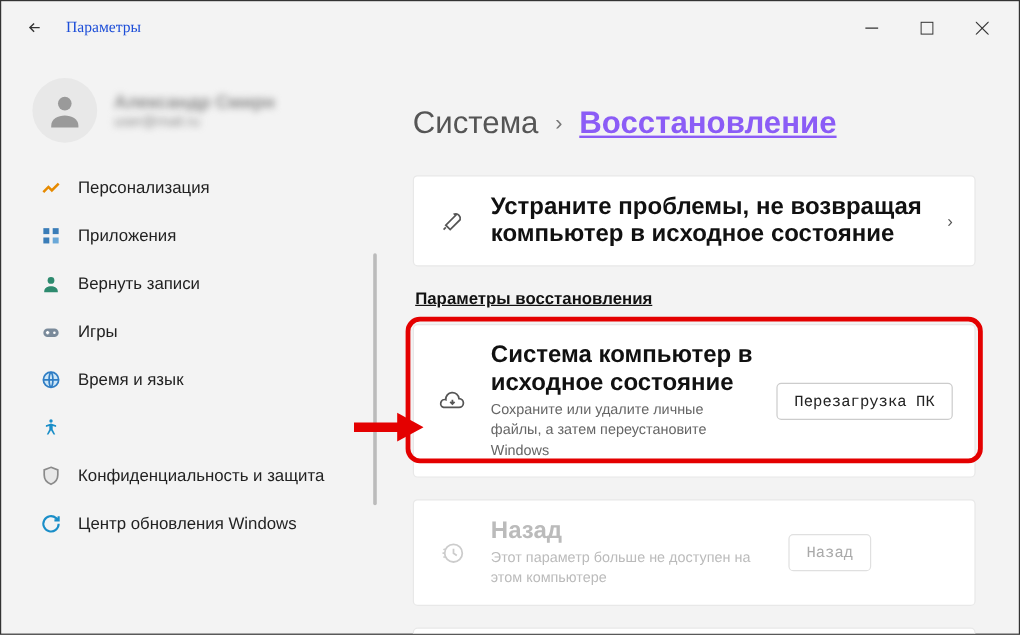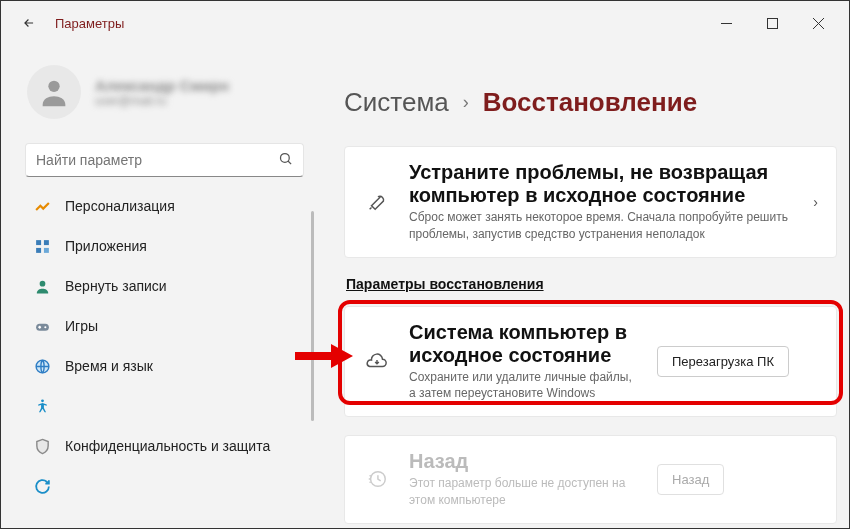--- a/index.html
+++ b/index.html
@@ -11,21 +11,22 @@
     overflow: hidden;
     position: relative;
     border: 1px solid #333;
   }
   .titlebar {
     height: 44px;
     display: flex;
     align-items: center;
     padding: 0 8px 0 20px;
     font-size: 13px;
-    color: #7f1d1d;
+    color: #1d4ed8;
+    font-family: Liberation Serif, serif;
   }
   .title-left { display: flex; align-items: center; gap: 18px; }
   .title-back { width:16px; height:16px; display:flex; align-items:center; justify-content:center; }
   .win-btns { margin-left:auto; display:flex; }
   .win-btn { width:46px; height:32px; display:flex; align-items:center; justify-content:center; color:#333; }
   .layout { display:flex; height: calc(529px - 44px); }
   .sidebar { width: 315px; padding: 10px 8px 0 20px; display:flex; flex-direction:column; }
   .profile { display:flex; align-items:center; gap:14px; padding: 10px 6px 18px 6px; }
   .avatar {
     width:54px; height:54px; border-radius:50%; background:#e8e8e8;
@@ -40,44 +41,44 @@
     margin: 6px 4px 10px 4px;
   }
   .search input { flex:1; border:none; outline:none; font-size:14px; background:transparent; color:#555; }
   .nav { flex:1; display:flex; flex-direction:column; gap:2px; overflow:hidden; padding-right:2px; }
   .nav-item {
     display:flex; align-items:center; gap:14px; height:38px;
     padding:0 12px; border-radius:4px; font-size:14px; color:#222;
   }
   .nav-item .icon { width:18px; height:18px; display:flex; align-items:center; justify-content:center; font-size:16px; }
   .nav-scroll { width:3px; background:#bbb; border-radius:2px; position:absolute; left:310px; top:210px; height:210px; }
-  .main { flex:1; padding: 42px 12px 0 28px; overflow:hidden; }
+  .main { flex:1; padding: 42px 36px 0 28px; overflow:hidden; }
   .breadcrumb { display:flex; align-items:center; gap:14px; margin-bottom:28px; }
   .bc-parent { font-size:26px; color:#555; font-weight:400; }
   .bc-sep { font-size:18px; color:#777; }
-  .bc-cur { font-size:26px; font-weight:600; color:#7f1d1d; }
+  .bc-cur { font-size:26px; font-weight:600; color:#8b5cf6;text-decoration:underline; }
   .card {
     background:#fff; border:1px solid #e8e8e8; border-radius:4px;
     padding:14px 18px; display:flex; align-items:center; gap:18px;
     margin-bottom:18px;
   }
   .card .card-icon { width:28px; display:flex; align-items:center; justify-content:center; color:#555; }
   .card .card-body { flex:1; }
   .card .card-title { font-size:20px; font-weight:600; color:#111; }
   .card .card-desc { font-size:12px; color:#666; margin-top:2px; line-height:1.4; }
   .card .chevron { color:#555; font-size:14px; }
   .section-title { font-size:14px; font-weight:600; margin:10px 2px 14px 2px; color:#111;text-decoration:underline; }
   .highlight-wrap { position:relative; }
   .highlight-border {
     position:absolute; top:-6px; left:-6px; right:-6px; bottom:12px;
     border:4px solid #e40000; border-radius:12px; pointer-events:none;
   }
   .action-btn {
     background:#fff; border:1px solid #ccc; border-radius:4px;
-    padding:7px 14px; font-size:13px; color:#222; white-space:nowrap;
+    padding:7px 14px; font-size:13px; color:#222; white-space:nowrap;font-family:Liberation Mono, monospace;
   }
   .action-btn.disabled { color:#aaa; border-color:#e0e0e0; }
   .card.disabled .card-icon, .card.disabled .card-title, .card.disabled .card-desc { color:#bbb; }
   .arrow-annot {
     position:absolute; left:292px; top:340px; pointer-events:none;
   }
   .partial-card {
     background:#fff; border:1px solid #e8e8e8; border-radius:4px;
     height:22px; margin-bottom:-20px;
   }
@@ -121,29 +122,20 @@
         <svg viewBox="0 0 24 24">
             <circle cx="12" cy="8" r="4"></circle>
             <path d="M4 21c0-4 4-6 8-6s8 2 8 6v1H4z"></path>
           </svg>
       </div>
       <div class="profile-text">
         <div class="name">Александр Смирн</div>
         <div class="sub">user@mail.ru</div>
       </div>
     </div>
-    <div class="search">
-      <input type="text" placeholder="Найти параметр" style="">
-      <span>
-        <svg width="15" height="15" viewBox="0 0 24 24" fill="none" stroke="#555" stroke-width="2">
-            <circle cx="11" cy="11" r="7"></circle>
-            <line x1="21" y1="21" x2="16" y2="16"></line>
-          </svg>
-      </span>
-    </div>
     <div class="nav">
       <div class="nav-item">
         <span class="icon">
           <svg width="17" height="17" viewBox="0 0 24 24">
               <path d="M3 17l6-6 4 4L21 7" fill="none" stroke="#e68a00" stroke-width="3"></path>
             </svg>
         </span>
         <span>Персонализация</span>
       </div>
       <div class="nav-item">
@@ -201,20 +193,21 @@
             </svg>
         </span>
         <span>Конфиденциальность и защита</span>
       </div>
       <div class="nav-item">
         <span class="icon">
           <svg width="17" height="17" viewBox="0 0 24 24" fill="none" stroke="#1a8ec8" stroke-width="2.5">
               <path d="M21 12a9 9 0 11-3-6.7L21 8M21 3v5h-5"></path>
             </svg>
         </span>
+        <span>Центр обновления Windows</span>
       </div>
     </div>
   </div>
   <div class="nav-scroll"></div>
 
   <div class="main">
     <div class="breadcrumb">
       <span class="bc-parent">Система</span>
       <span class="bc-sep">›</span>
       <span class="bc-cur">Восстановление</span>
@@ -222,21 +215,20 @@
 
     <div class="card">
       <span class="card-icon">
         <svg width="22" height="22" viewBox="0 0 24 24" fill="none" stroke="#555" stroke-width="1.6">
             <path d="M14 6a4 4 0 015 5l-9 9-4-4 9-9z"></path>
             <path d="M4 20l2-2"></path>
           </svg>
       </span>
       <div class="card-body">
         <div class="card-title">Устраните проблемы, не возвращая компьютер в исходное состояние</div>
-        <div class="card-desc">Сброс может занять некоторое время. Сначала попробуйте решить проблемы, запустив средство устранения неполадок</div>
       </div>
       <span class="chevron">›</span>
     </div>
 
     <div class="section-title">Параметры восстановления</div>
 
     <div class="highlight-wrap">
       <div class="card">
         <span class="card-icon">
           <svg width="22" height="22" viewBox="0 0 24 24" fill="none" stroke="#555" stroke-width="1.6">

